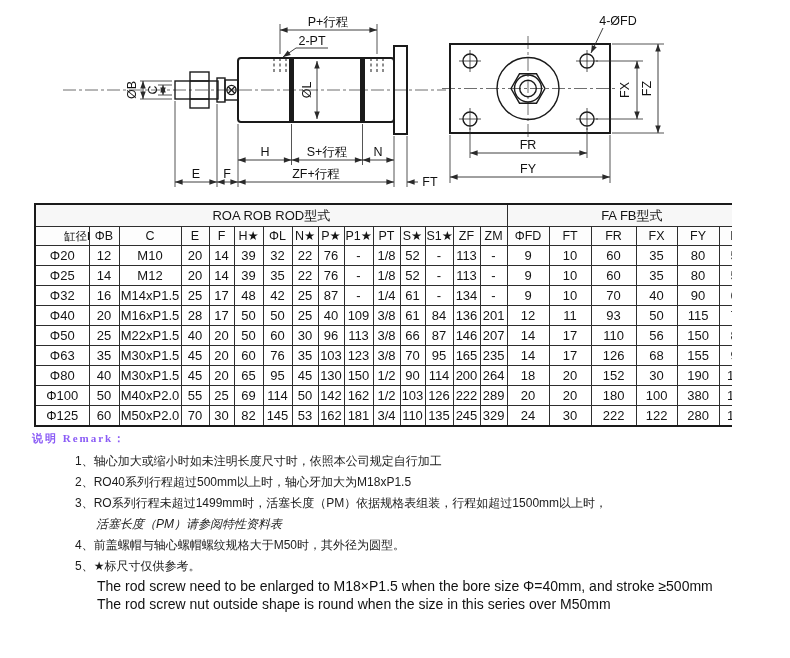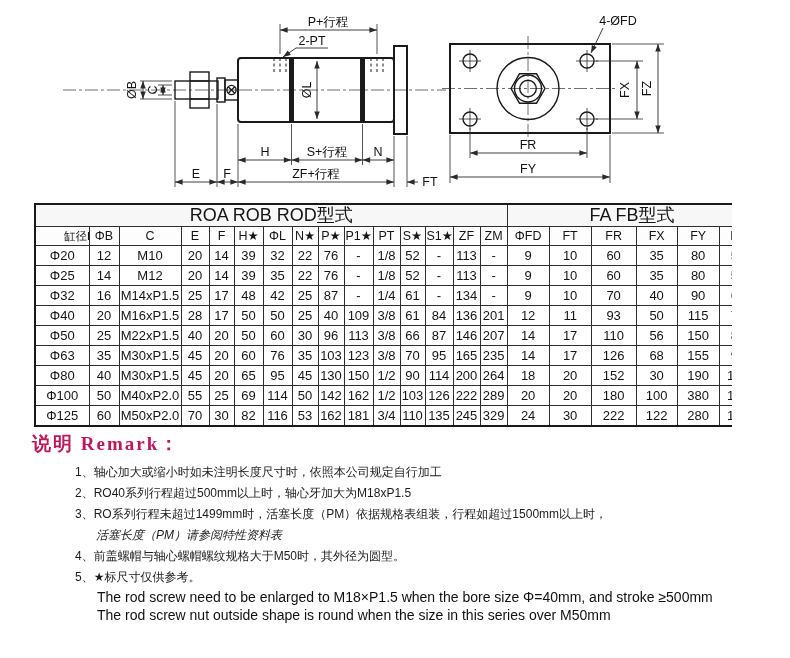--- a/index.html
+++ b/index.html
@@ -21,29 +21,29 @@
   
   #spec-table-wrap { position:absolute; left:34px; top:203px; }
   table.spec {
     width:722px; table-layout:fixed; border-collapse:collapse;
     border:2px solid #1a1a1a; font-size:13px; color:#141414;
   }
   table.spec th, table.spec td {
     border:1px solid #2e2e2e; text-align:center; vertical-align:middle;
     padding:0 1px; height:19px; line-height:15px; overflow:hidden; white-space:nowrap;
   }
-  table.spec th.group { height:21px; font-weight:normal; font-size:18px; background:#f7f7f7; }
+  table.spec th.group { height:21px; font-weight:normal; font-size:13px; background:#f7f7f7; }
   table.spec th.colhead { height:18px; font-weight:normal; font-size:12.5px; background:#fdfdfd; }
   table.spec th.colhead.first { font-size:11.5px;padding-left:28px; }
 
   
   #remarks { position:absolute; left:32px; top:431px; width:745px; }
   .rm-heading {
     font-family:"Liberation Serif","DejaVu Serif",serif; font-weight:bold;
-    font-size:19px; letter-spacing:2px; color:#be185d; margin-bottom:5px;
+    font-size:11px; letter-spacing:2px; color:#8b5cf6; margin-bottom:5px;
   }
   .rm-cn { font-size:12px; line-height:21px; margin-left:43px; color:#1c1c1c; }
   .rm-cn.cont { margin-left:64px;font-style:italic; }
   .rm-en { font-size:14px; line-height:18px; margin-left:65px; color:#111; }
   .rm-en.first { margin-top:3px; }
 </style>
 </head>
 <body>
 
 <div id="page">
@@ -423,21 +423,21 @@
             <td>380</td>
             <td>140</td>
           </tr>
           <tr>
             <td>Φ125</td>
             <td>60</td>
             <td>M50xP2.0</td>
             <td>70</td>
             <td>30</td>
             <td>82</td>
-            <td>116</td>
+            <td>145</td>
             <td>53</td>
             <td>162</td>
             <td>181</td>
             <td>3/4</td>
             <td>110</td>
             <td>135</td>
             <td>245</td>
             <td>329</td>
             <td>24</td>
             <td>30</td>

